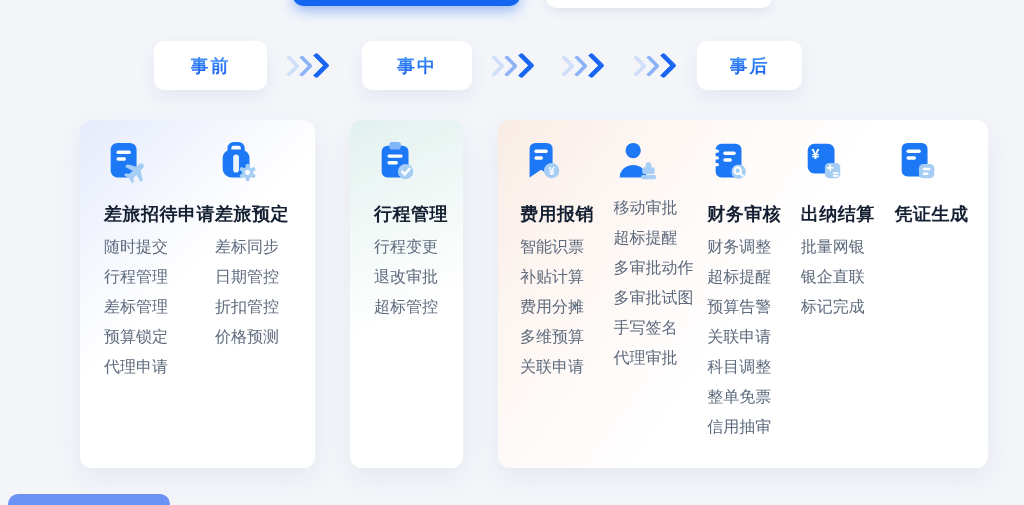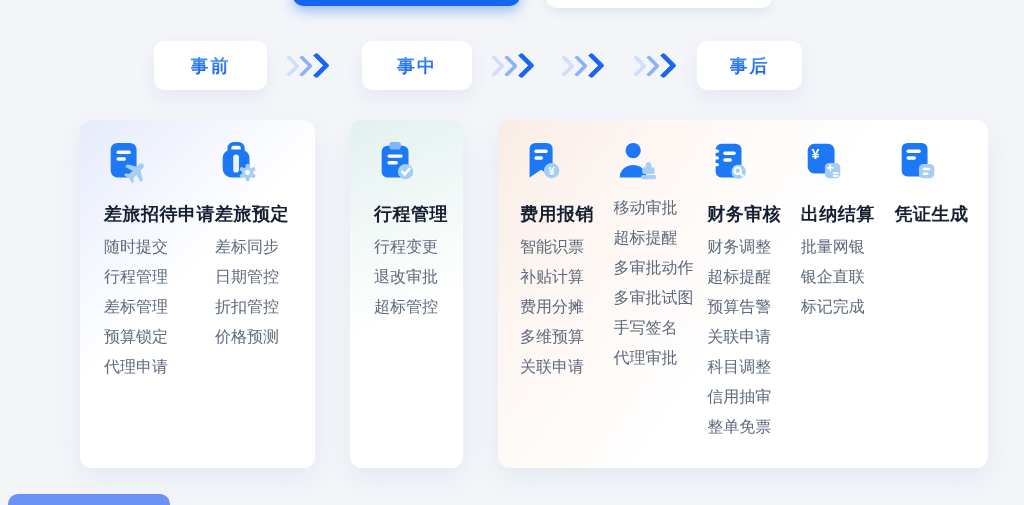--- a/index.html
+++ b/index.html
@@ -253,22 +253,22 @@
             </g>
           </svg>
         </span>
         <div class="col-title">财务审核</div>
         <ul class="feat-list">
           <li>财务调整</li>
           <li>超标提醒</li>
           <li>预算告警</li>
           <li>关联申请</li>
           <li>科目调整</li>
+          <li>整单免票</li>
           <li>信用抽审</li>
-          <li>整单免票</li>
         </ul>
       </div>
       <div class="col">
         <span class="ico">
           <svg viewBox="0 0 48 48">
             <rect x="7" y="4" width="28" height="31" rx="7" fill="#1d78f6"></rect>
             <text x="15" y="20" text-anchor="middle" font-size="15" font-weight="bold" fill="#fff" font-family="Liberation Sans,sans-serif">¥</text>
             <g transform="translate(33,32)">
               <rect x="-8" y="-8" width="16" height="16" rx="4.5" fill="#a6cdf4"></rect>
               <path d="M-5 -3 h5 M-2.5 -5.5 v5" stroke="#fff" stroke-width="1.8" stroke-linecap="round"></path>

